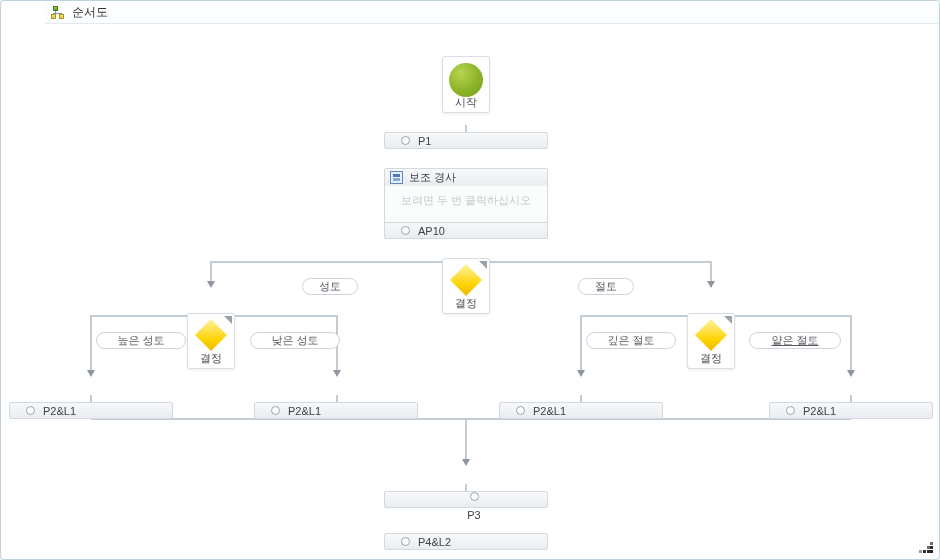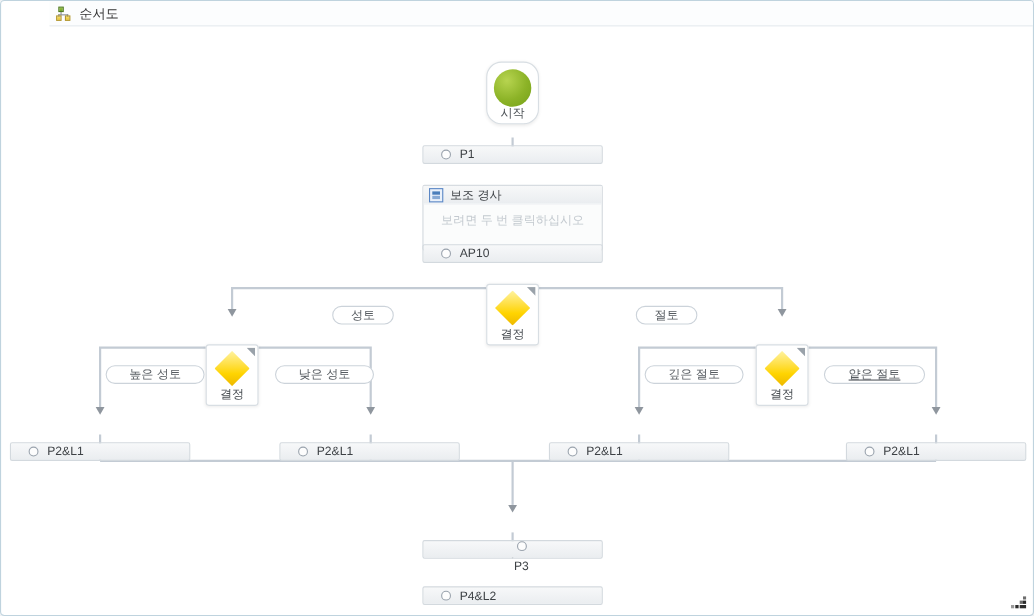--- a/index.html
+++ b/index.html
@@ -145,21 +145,21 @@
       <path class="w" d="M580 394 V418"></path>
       <path class="w" d="M850 394 V418"></path>
       <path class="w" d="M90 418 H850"></path>
       <path class="w" d="M465 418 V458"></path>
         <path class="a" d="M461 458 L469 458 L465 465 Z"></path>
 
       <path class="w" d="M465 483 V500"></path>
         <path class="a" d="M461 500 L469 500 L465 507 Z"></path>
     </svg>
 
-    <div class="card" style="left:441px;top:31px;width:48px;height:57px;border-radius:14px;">
+    <div class="card" style="left:441px;top:31px;width:48px;height:57px;">
       <span class="start-circle"></span>
       <span class="card-label">시작</span>
     </div>
 
     <div class="pbox" style="left:383px;top:107px;">
       <span class="radio"></span>
       <span class="plabel">P1</span>
     </div>
 
     <div class="subbox" style="left:383px;top:143px;">

